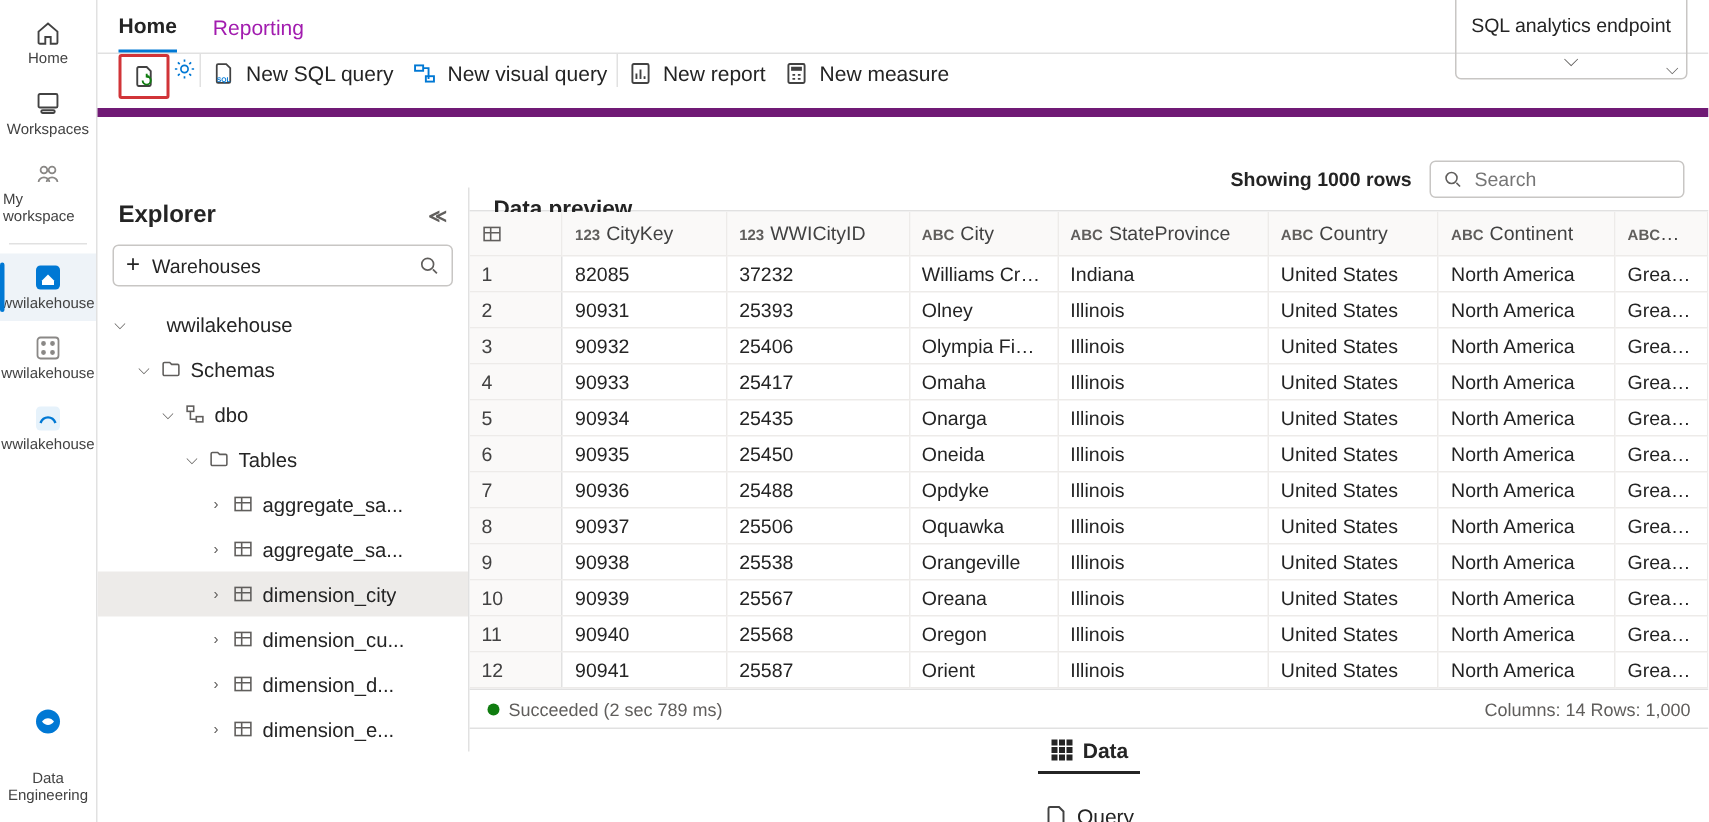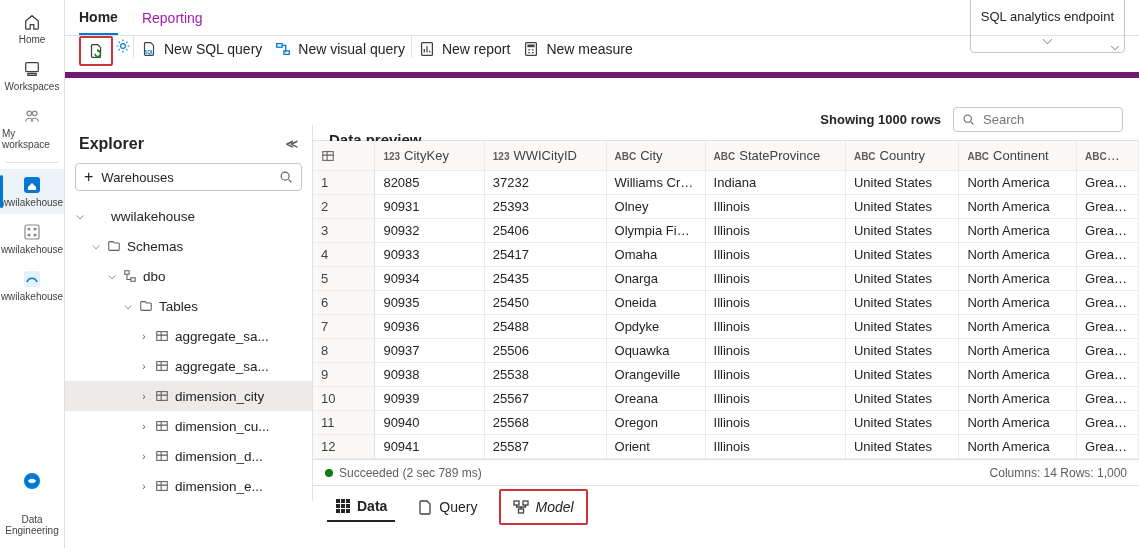--- a/index.html
+++ b/index.html
@@ -58,21 +58,21 @@
   table.grid th, table.grid td { border-bottom: 1px solid #edebe9; border-right: 1px solid #edebe9; padding: 4px 8px; text-align: left; font-size: 13px; height: 24px; white-space: nowrap; overflow: hidden; text-overflow: ellipsis; }
   table.grid th { background: #faf9f8; font-weight: 400; color: #424242; height: 30px; }
   table.grid th .coltype { font-size: 10px; color: #605e5c; margin-right: 4px; font-weight: 600; }
   .rownum-col { width: 60px; background: #faf9f8; color: #424242; }
   table.grid td.rownum-col { background: #faf9f8; border-right: 1px solid #e1e1e1; }
   
   .status { height: 26px; display: flex; align-items: center; padding: 0 12px; border-top: 1px solid #e1e1e1; font-size: 12px; color: #605e5c; }
   .status .dot { width: 8px; height: 8px; border-radius: 50%; background: #107c10; margin-right: 6px; }
   .status .spacer { flex: 1; }
   
-  .bottom-tabs { height: 42px; display: flex; align-items: center; padding: 0 14px; gap: 14px; border-top: 1px solid #e1e1e1; }
+  .bottom-tabs { height: 42px; display: flex; align-items: center; padding: 0 14px; gap: 14px; border-top: 1px solid #e1e1e1; flex-direction: column; }
   .btab { display: flex; align-items: center; gap: 6px; padding: 6px 8px; cursor: pointer; font-size: 14px; }
   .btab.active { border-bottom: 2px solid #242424; font-weight: 600; }
   
   svg { display: block; }
 </style>
 </head>
 <body>
 
 <div class="app">
 

